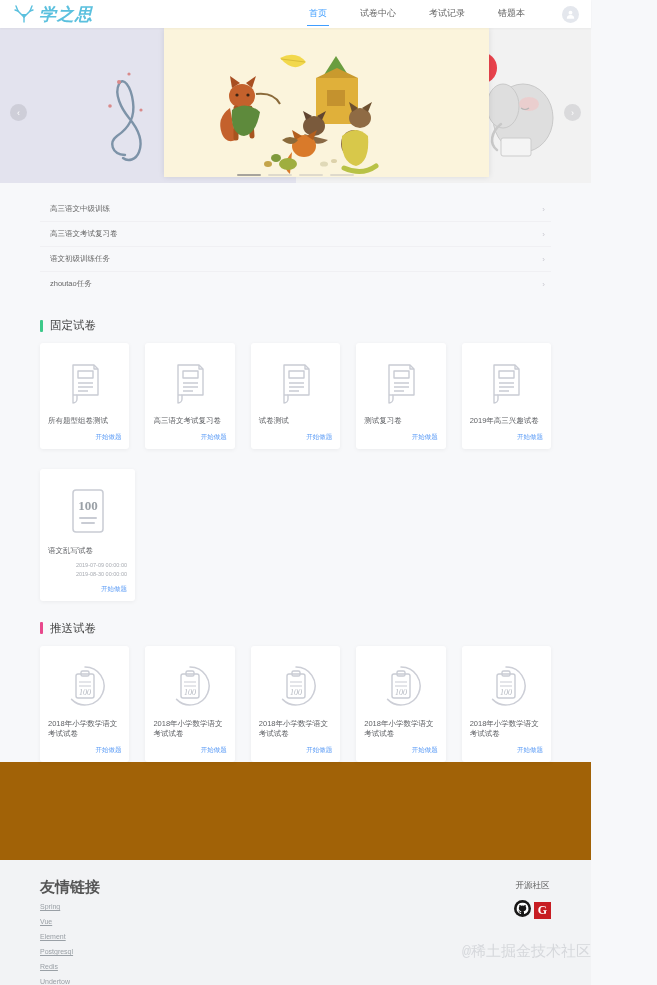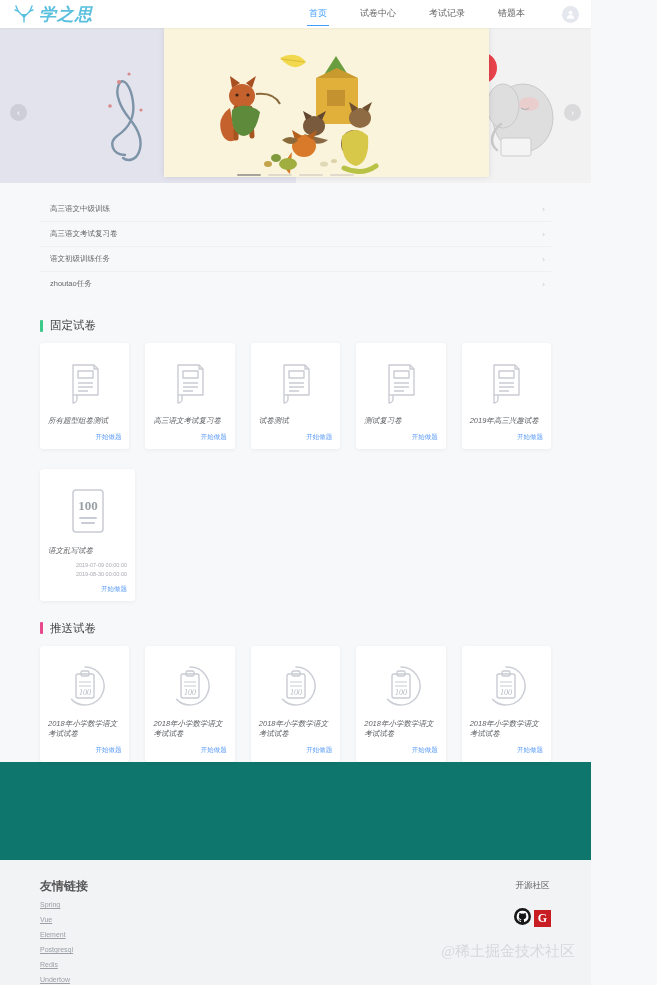--- a/index.html
+++ b/index.html
@@ -1,21 +1,21 @@
 <!DOCTYPE html>
 <html><head>
 <meta charset="utf-8">
 <style>
   * { margin:0; padding:0; box-sizing:border-box; }
   html,body { width:657px; height:985px; overflow:hidden; }
   body {
     font-family:"Liberation Sans","DejaVu Sans",sans-serif;
     background:#f7f8fa; color:#333; font-size:12px;
   }
-  .page { width:591px; height:985px; position:relative; background:#0f766e; }
+  .page { width:591px; height:985px; position:relative; background:#a16207; }
 
   
   .header {
     height:28px; background:#fff; display:flex; align-items:center;
     padding:0 12px; position:relative; z-index:30;
     box-shadow:0 1px 2px rgba(0,0,0,.04);
   }
   .logo { display:flex; align-items:center; gap:3px; }
   .logo svg { display:block; }
   .logo-text {
@@ -91,51 +91,50 @@
     width:95px; background:#fff; border-radius:3px; padding:12px 8px 7px;
     box-shadow:0 1px 4px rgba(0,0,0,.055); cursor:pointer;
     display:flex; flex-direction:column;
   }
   .card-icon {
     height:56px; display:flex; align-items:center; justify-content:center;
   }
   .card-title {
     font-size:7.5px; color:#606266; line-height:1.45; margin-top:5px;
     min-height:11px;
-    font-style:italic;
   }
   .card-dates { font-size:5.5px; color:#a8abb2; line-height:1.6; text-align:right; margin-top:4px; }
   .card-action {
     font-size:6.5px; color:#5a9bf6; text-align:right; margin-top:auto; padding-top:6px;
     cursor:pointer;
   }
   .card.tall .card-icon { height:60px; }
 
   
   .footer {
     position:absolute; left:0; right:0; bottom:0; height:125px;
     background:#f2f3f5; padding:18px 40px 0; display:flex;
   }
   .fcol { width:82px; }
-  .fcol-title { font-size:12px; color:#555; font-weight:bold; margin-bottom:6px; }
+  .fcol-title { font-size:15px; color:#555; font-weight:bold; margin-bottom:6px; }
   .flink {
     display:block; font-size:7px; color:#9aa0a6; margin-bottom:8px;
     text-decoration:underline; cursor:pointer;
   }
   .fright { margin-left:auto; text-align:center; padding-top:2px; }
-  .fright-title { font-size:8.5px; color:#555; margin-bottom:16px; }
+  .fright-title { font-size:8.5px; color:#555; margin-bottom:8px; }
   .ficons { display:flex; gap:3px; justify-content:center; align-items:center; }
   .gitee-box {
     width:17px; height:17px; background:#c71d23; color:#fff; font-weight:bold;
     font-size:12px; display:flex; align-items:center; justify-content:center;
     font-family:"Liberation Serif",serif; cursor:pointer;
   }
   .watermark {
-    position:absolute; right:16px; bottom:24px;
-    font-family:Liberation Serif, serif;
+    position:absolute; right:0; bottom:24px;
+    font-family:Liberation Mono, monospace;
     font-size:15px; color:#d6d8dc; white-space:nowrap;
   }
 </style>
 </head>
 <body>
 
 <div class="page">
 
   <div class="header">
     <div class="logo">

